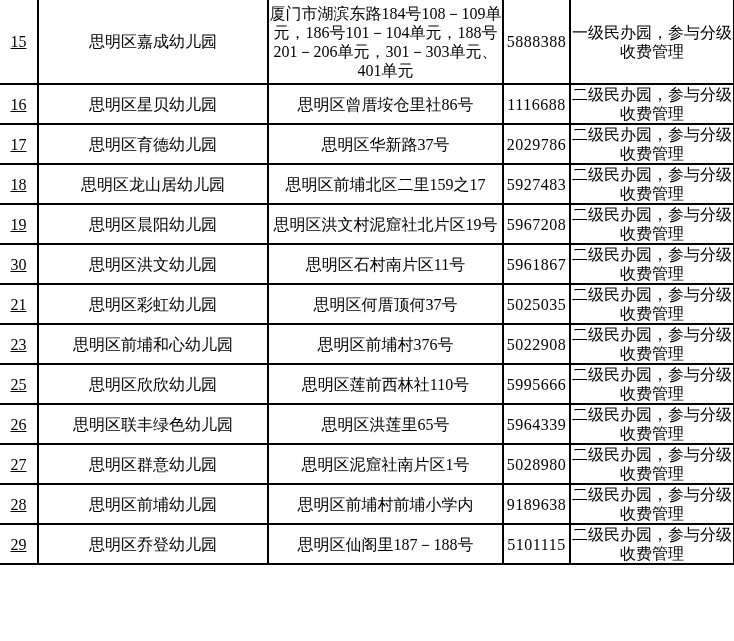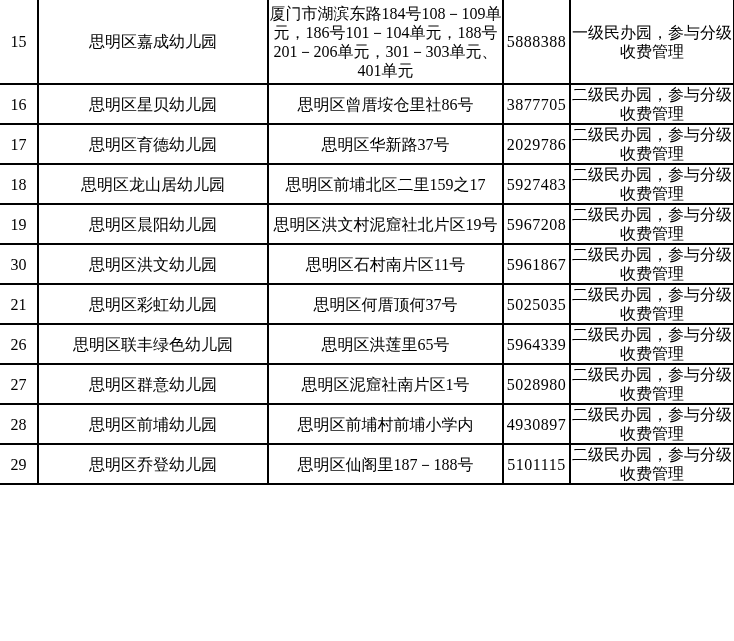--- a/index.html
+++ b/index.html
@@ -22,21 +22,21 @@
     text-align: center;
     vertical-align: middle;
     padding: 0;
     font-size: 16px;
     line-height: 19px;
     overflow: hidden;
     word-break: normal;
   }
   
   table.kg-table tr:first-child td { border-top: none; }
-  table.kg-table td:first-child { border-left: none; }
+  table.kg-table td:first-child { border-left: none; text-decoration: underline; }
   tr.row { height: 39.6px; border-radius: 20px; }
   tr.row-tall { height: 84px; }
   td.address-cell { line-height: 20px; padding: 0; margin-left: 29px; }
   td.category-cell { line-height: 19px; }
   td.phone-cell { letter-spacing: 0.5px; margin-left: 20px; }
 </style>
 </head>
 <body>
 
 <div class="screen">
@@ -53,21 +53,21 @@
           <td class="row-number-cell">15</td>
           <td class="name-cell">思明区嘉成幼儿园</td>
           <td class="address-cell">厦门市湖滨东路184号108－109单元，186号101－104单元，188号201－206单元，301－303单元、401单元</td>
           <td class="phone-cell">5888388</td>
           <td class="category-cell">一级民办园，参与分级收费管理</td>
         </tr>
         <tr class="row">
           <td class="row-number-cell">16</td>
           <td class="name-cell">思明区星贝幼儿园</td>
           <td class="address-cell">思明区曾厝垵仓里社86号</td>
-          <td class="phone-cell">3877705</td>
+          <td class="phone-cell">1116688</td>
           <td class="category-cell">二级民办园，参与分级收费管理</td>
         </tr>
         <tr class="row">
           <td class="row-number-cell">17</td>
           <td class="name-cell">思明区育德幼儿园</td>
           <td class="address-cell">思明区华新路37号</td>
           <td class="phone-cell">2029786</td>
           <td class="category-cell">二级民办园，参与分级收费管理</td>
         </tr>
         <tr class="row">
@@ -92,38 +92,52 @@
           <td class="category-cell">二级民办园，参与分级收费管理</td>
         </tr>
         <tr class="row">
           <td class="row-number-cell">21</td>
           <td class="name-cell">思明区彩虹幼儿园</td>
           <td class="address-cell">思明区何厝顶何37号</td>
           <td class="phone-cell">5025035</td>
           <td class="category-cell">二级民办园，参与分级收费管理</td>
         </tr>
         <tr class="row">
+          <td class="row-number-cell">23</td>
+          <td class="name-cell">思明区前埔和心幼儿园</td>
+          <td class="address-cell">思明区前埔村376号</td>
+          <td class="phone-cell">5022908</td>
+          <td class="category-cell">二级民办园，参与分级收费管理</td>
+        </tr>
+        <tr class="row">
+          <td class="row-number-cell">25</td>
+          <td class="name-cell">思明区欣欣幼儿园</td>
+          <td class="address-cell">思明区莲前西林社110号</td>
+          <td class="phone-cell">5995666</td>
+          <td class="category-cell">二级民办园，参与分级收费管理</td>
+        </tr>
+        <tr class="row">
           <td class="row-number-cell">26</td>
           <td class="name-cell">思明区联丰绿色幼儿园</td>
           <td class="address-cell">思明区洪莲里65号</td>
           <td class="phone-cell">5964339</td>
           <td class="category-cell">二级民办园，参与分级收费管理</td>
         </tr>
         <tr class="row">
           <td class="row-number-cell">27</td>
           <td class="name-cell">思明区群意幼儿园</td>
           <td class="address-cell">思明区泥窟社南片区1号</td>
           <td class="phone-cell">5028980</td>
           <td class="category-cell">二级民办园，参与分级收费管理</td>
         </tr>
         <tr class="row">
           <td class="row-number-cell">28</td>
           <td class="name-cell">思明区前埔幼儿园</td>
           <td class="address-cell">思明区前埔村前埔小学内</td>
-          <td class="phone-cell">4930897</td>
+          <td class="phone-cell">9189638</td>
           <td class="category-cell">二级民办园，参与分级收费管理</td>
         </tr>
         <tr class="row">
           <td class="row-number-cell">29</td>
           <td class="name-cell">思明区乔登幼儿园</td>
           <td class="address-cell">思明区仙阁里187－188号</td>
           <td class="phone-cell">5101115</td>
           <td class="category-cell">二级民办园，参与分级收费管理</td>
         </tr>
       </tbody>

